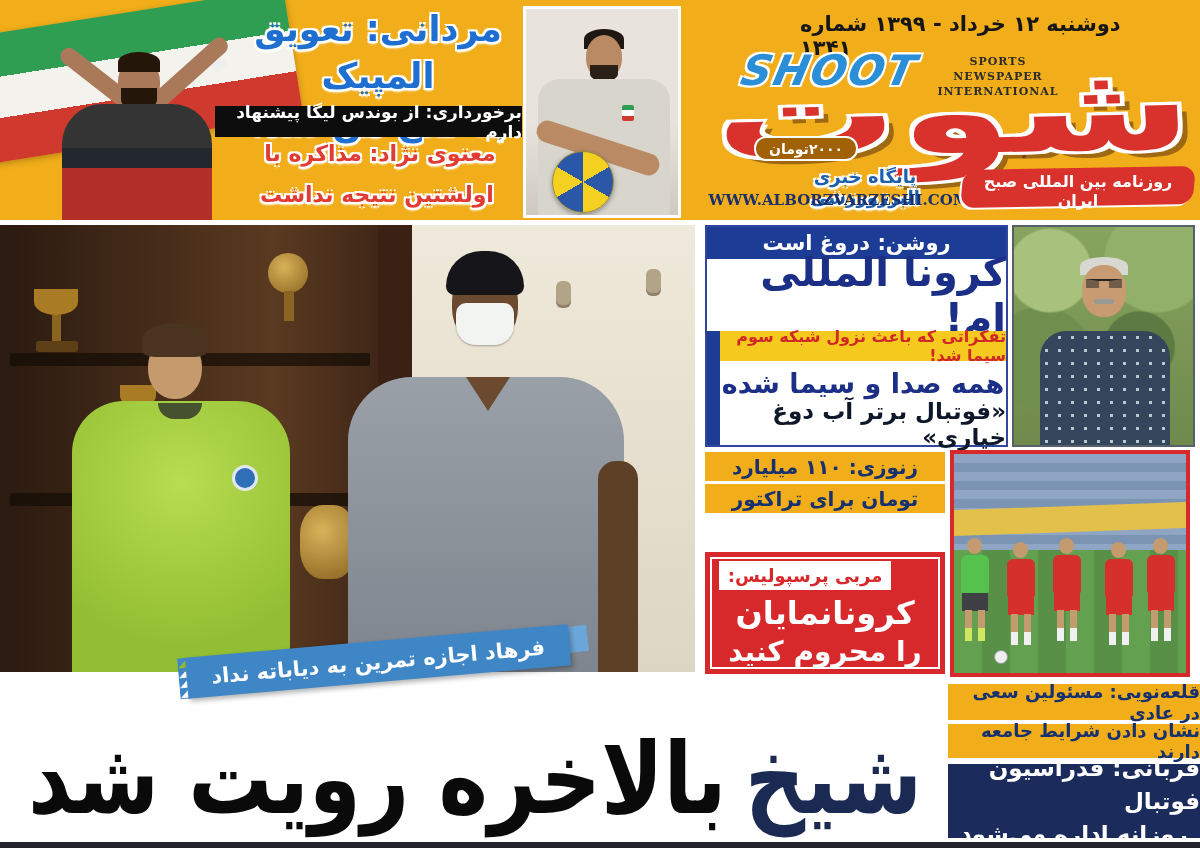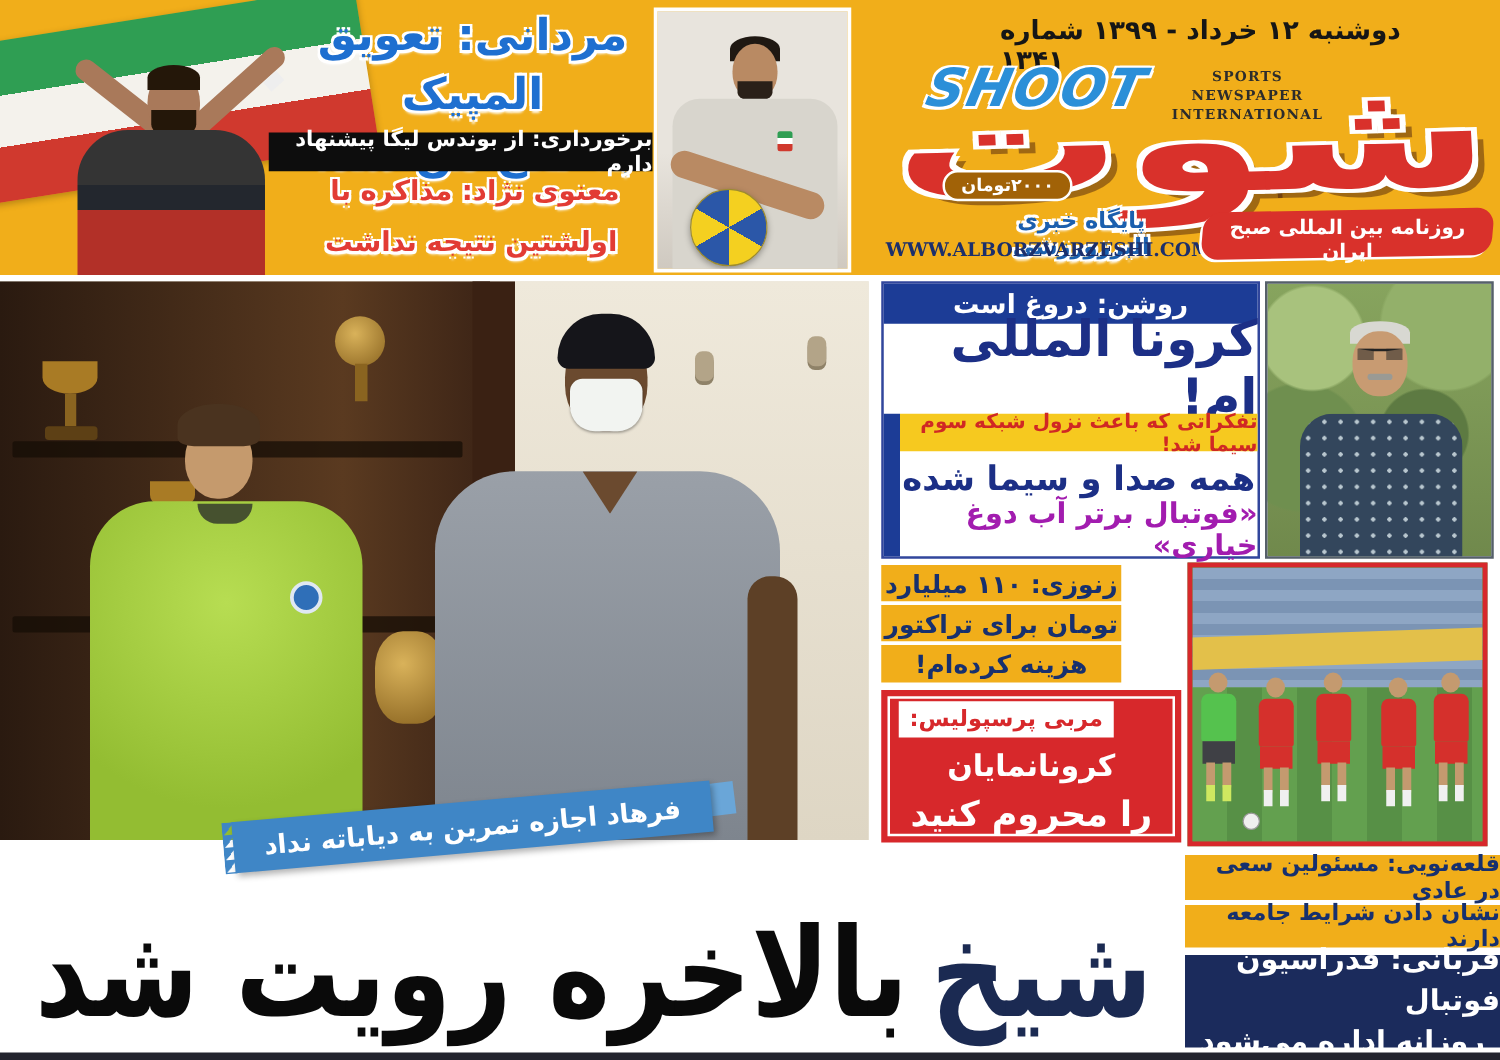--- a/index.html
+++ b/index.html
@@ -117,49 +117,49 @@
   
   .roshan { left:705px; top:225px; width:303px; height:222px; background:#fff; border:2px solid #31469C; }
   .roshan-bar { position:absolute; left:0; top:0; width:100%; height:32px; background:#1C3C96;
     color:#fff; font-size:21px; font-weight:bold; }
   .roshan-headline { position:absolute; left:0; top:32px; width:100%; height:72px; color:#1C2F86;
     font-size:40px; font-weight:bold; }
   .roshan-strip { position:absolute; left:0; top:104px; width:13px; height:114px; background:#1C3C96; }
   .roshan-yellow { position:absolute; left:13px; top:104px; width:286px; height:30px; background:#F6C91F;
     color:#D02824; font-size:16px; font-weight:bold; }
   .roshan-l1 { position:absolute; left:13px; top:136px; width:286px; height:40px; color:#1C2F86; font-size:27px; font-weight:bold; }
-  .roshan-l2 { position:absolute; left:13px; top:178px; width:286px; height:38px; color:#a21caf; font-size:23px; font-weight:bold; }
+  .roshan-l2 { position:absolute; left:13px; top:178px; width:286px; height:38px; color:#0f172a; font-size:23px; font-weight:bold; }
 
   
   .oldman { left:1012px; top:225px; width:183px; height:222px; border:2px solid #56606a; overflow:hidden;
     background:
       radial-gradient(circle at 20% 20%, #a8c27d 0 18%, transparent 19%),
       radial-gradient(circle at 80% 15%, #93b06a 0 22%, transparent 23%),
       radial-gradient(circle at 70% 55%, #5d7a42 0 20%, transparent 21%),
       radial-gradient(circle at 15% 60%, #6f8f4f 0 25%, transparent 26%),
       linear-gradient(180deg,#87a45e,#70894c); }
   .om-head { position:absolute; left:68px; top:38px; width:44px; height:52px; background:#c89b72; border-radius:46%; }
   .om-hair { position:absolute; left:66px; top:30px; width:48px; height:18px; background:#d8d8d2; border-radius:50% 50% 0 0; }
   .om-glasses { position:absolute; left:72px; top:52px; width:36px; height:9px;
     border-left:13px solid rgba(40,40,40,.55); border-right:13px solid rgba(40,40,40,.55); border-top:2px solid #222; }
   .om-must { position:absolute; left:80px; top:72px; width:20px; height:5px; background:#9a9a94; border-radius:3px; }
   .om-shirt { position:absolute; left:26px; top:104px; width:130px; height:118px; border-radius:26px 26px 0 0;
     background:radial-gradient(#b9c7cf 1.6px, transparent 1.8px) 0 0/13px 13px, #33465c; }
 
   
   .zonouzi { left:705px; top:452px; width:240px; height:94px; background:#fff; }
-  .zon-row { position:absolute; left:0; width:192px; height:29px; background:#F1AE1A;
+  .zon-row { position:absolute; left:0; width:240px; height:29px; background:#F1AE1A;
     color:#17306E; font-size:20px; font-weight:bold; }
 
   
   .perspolis { left:705px; top:552px; width:240px; height:122px; background:#D7282B; }
   .pers-inner { position:absolute; left:5px; top:5px; right:5px; bottom:5px; border:2px solid #fff; }
   .pers-kicker { position:absolute; left:14px; top:9px; width:172px; height:29px; background:#fff;
     color:#D7282B; font-size:18px; font-weight:bold; }
-  .pers-l1 { position:absolute; left:0; top:42px; width:100%; height:38px; color:#fff; font-size:24px; font-weight:bold; }
+  .pers-l1 { position:absolute; left:0; top:42px; width:100%; height:38px; color:#fff; font-size:32px; font-weight:bold; }
   .pers-l2 { position:absolute; left:0; top:80px; width:100%; height:38px; color:#fff; font-size:28px; font-weight:bold; }
 
   
   .team { left:950px; top:450px; width:240px; height:227px; border:4px solid #D7282B; overflow:hidden; background:#63a04f; }
   .team-stand { position:absolute; left:0; top:0; width:100%; height:96px;
     background:repeating-linear-gradient(180deg,#8ea6c4 0 9px,#7b94b4 9px 18px); }
   .team-yellow { position:absolute; left:0; top:52px; width:100%; height:26px; background:#e3c04a; transform:skewY(-2deg); }
   .team-pitch { position:absolute; left:0; top:96px; width:100%; height:131px;
     background:repeating-linear-gradient(90deg,#63a04f 0 28px,#579046 28px 56px); }
   .player { position:absolute; width:30px; height:104px; }
@@ -291,21 +291,20 @@
     <div class="om-hair"></div>
     <div class="om-head"></div>
     <div class="om-glasses"></div>
     <div class="om-must"></div>
     <div class="om-shirt"></div>
   </div>
 
   <div class="abs zonouzi">
     <div class="rtl ctr zon-row" style="top:0;">زنوزی: ۱۱۰ میلیارد</div>
     <div class="rtl ctr zon-row" style="top:32px;">تومان برای تراکتور</div>
-    <div class="rtl ctr zon-row" style="top:64px; height:30px;">هزینه کرده‌ام!</div>
   </div>
 
   <div class="abs perspolis">
     <div class="pers-inner"></div>
     <div class="rtl ctr pers-kicker">مربی پرسپولیس:</div>
     <div class="rtl ctr pers-l1">کرونانمایان</div>
     <div class="rtl ctr pers-l2">را محروم کنید</div>
   </div>
 
   <div class="abs team">

